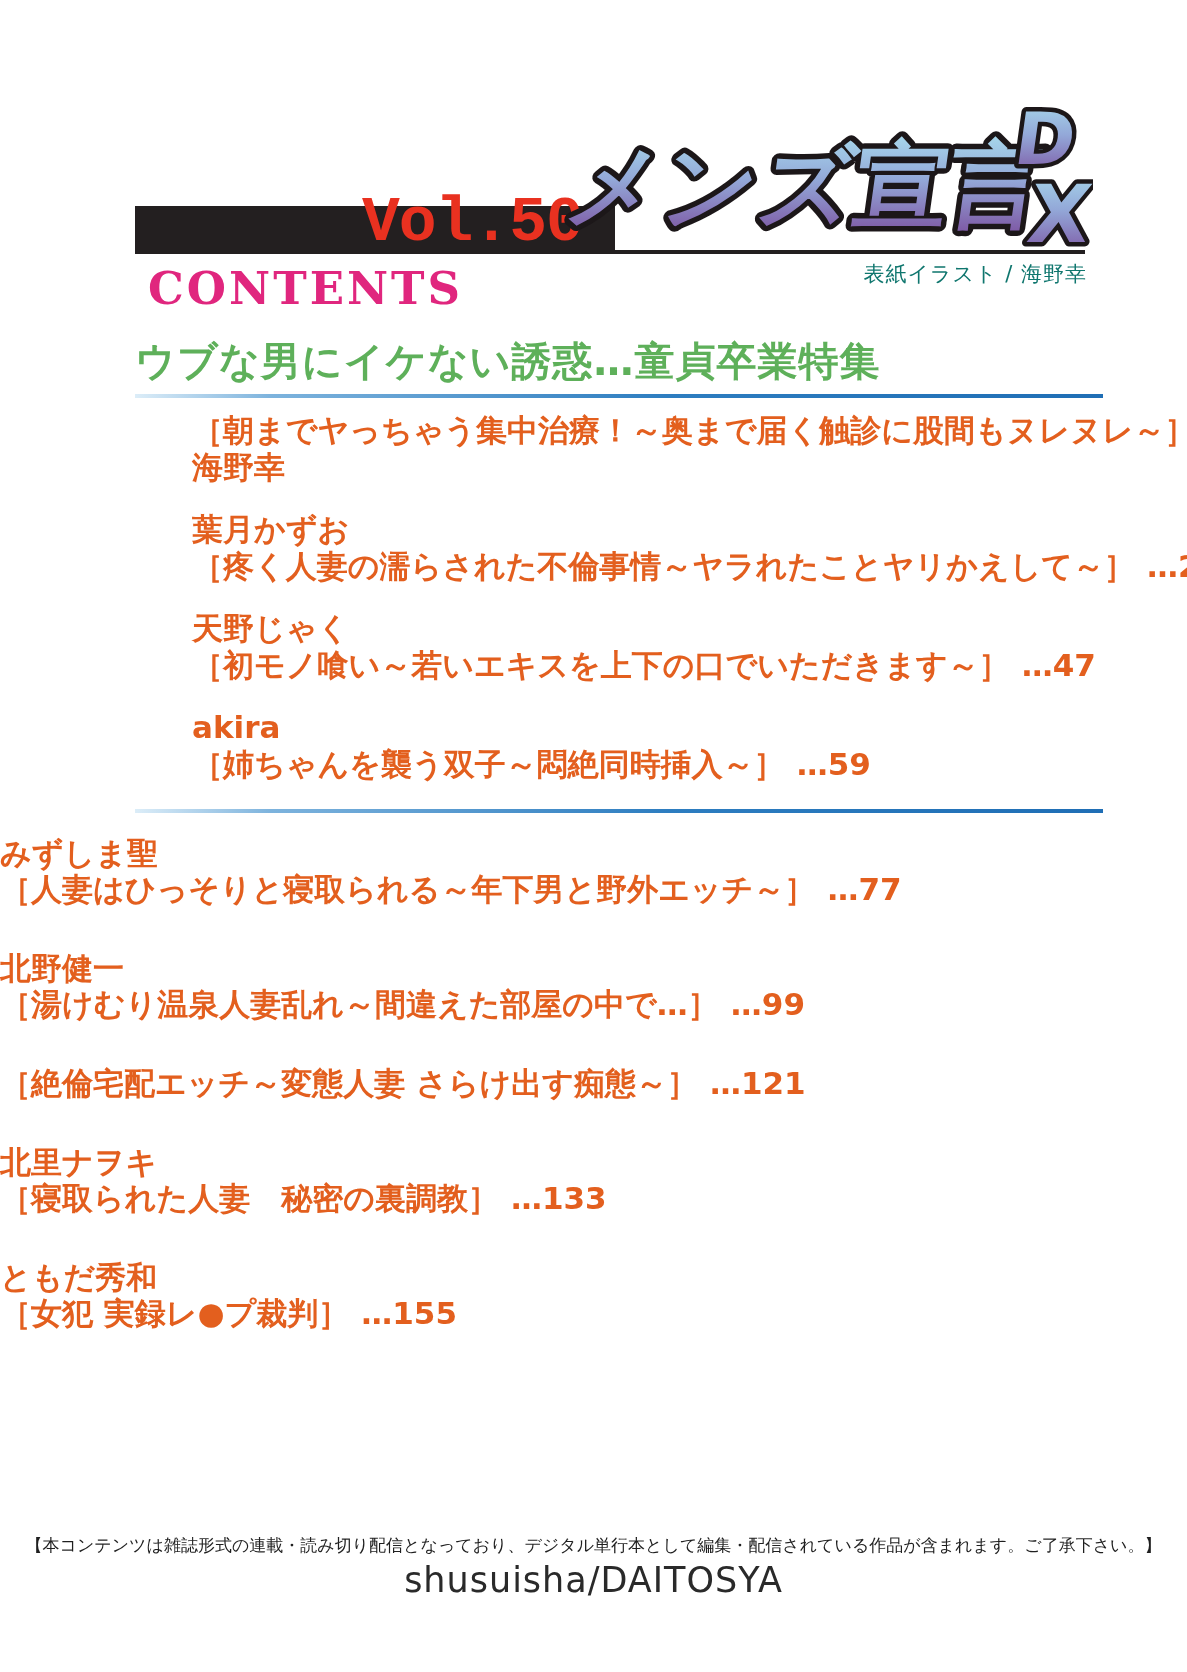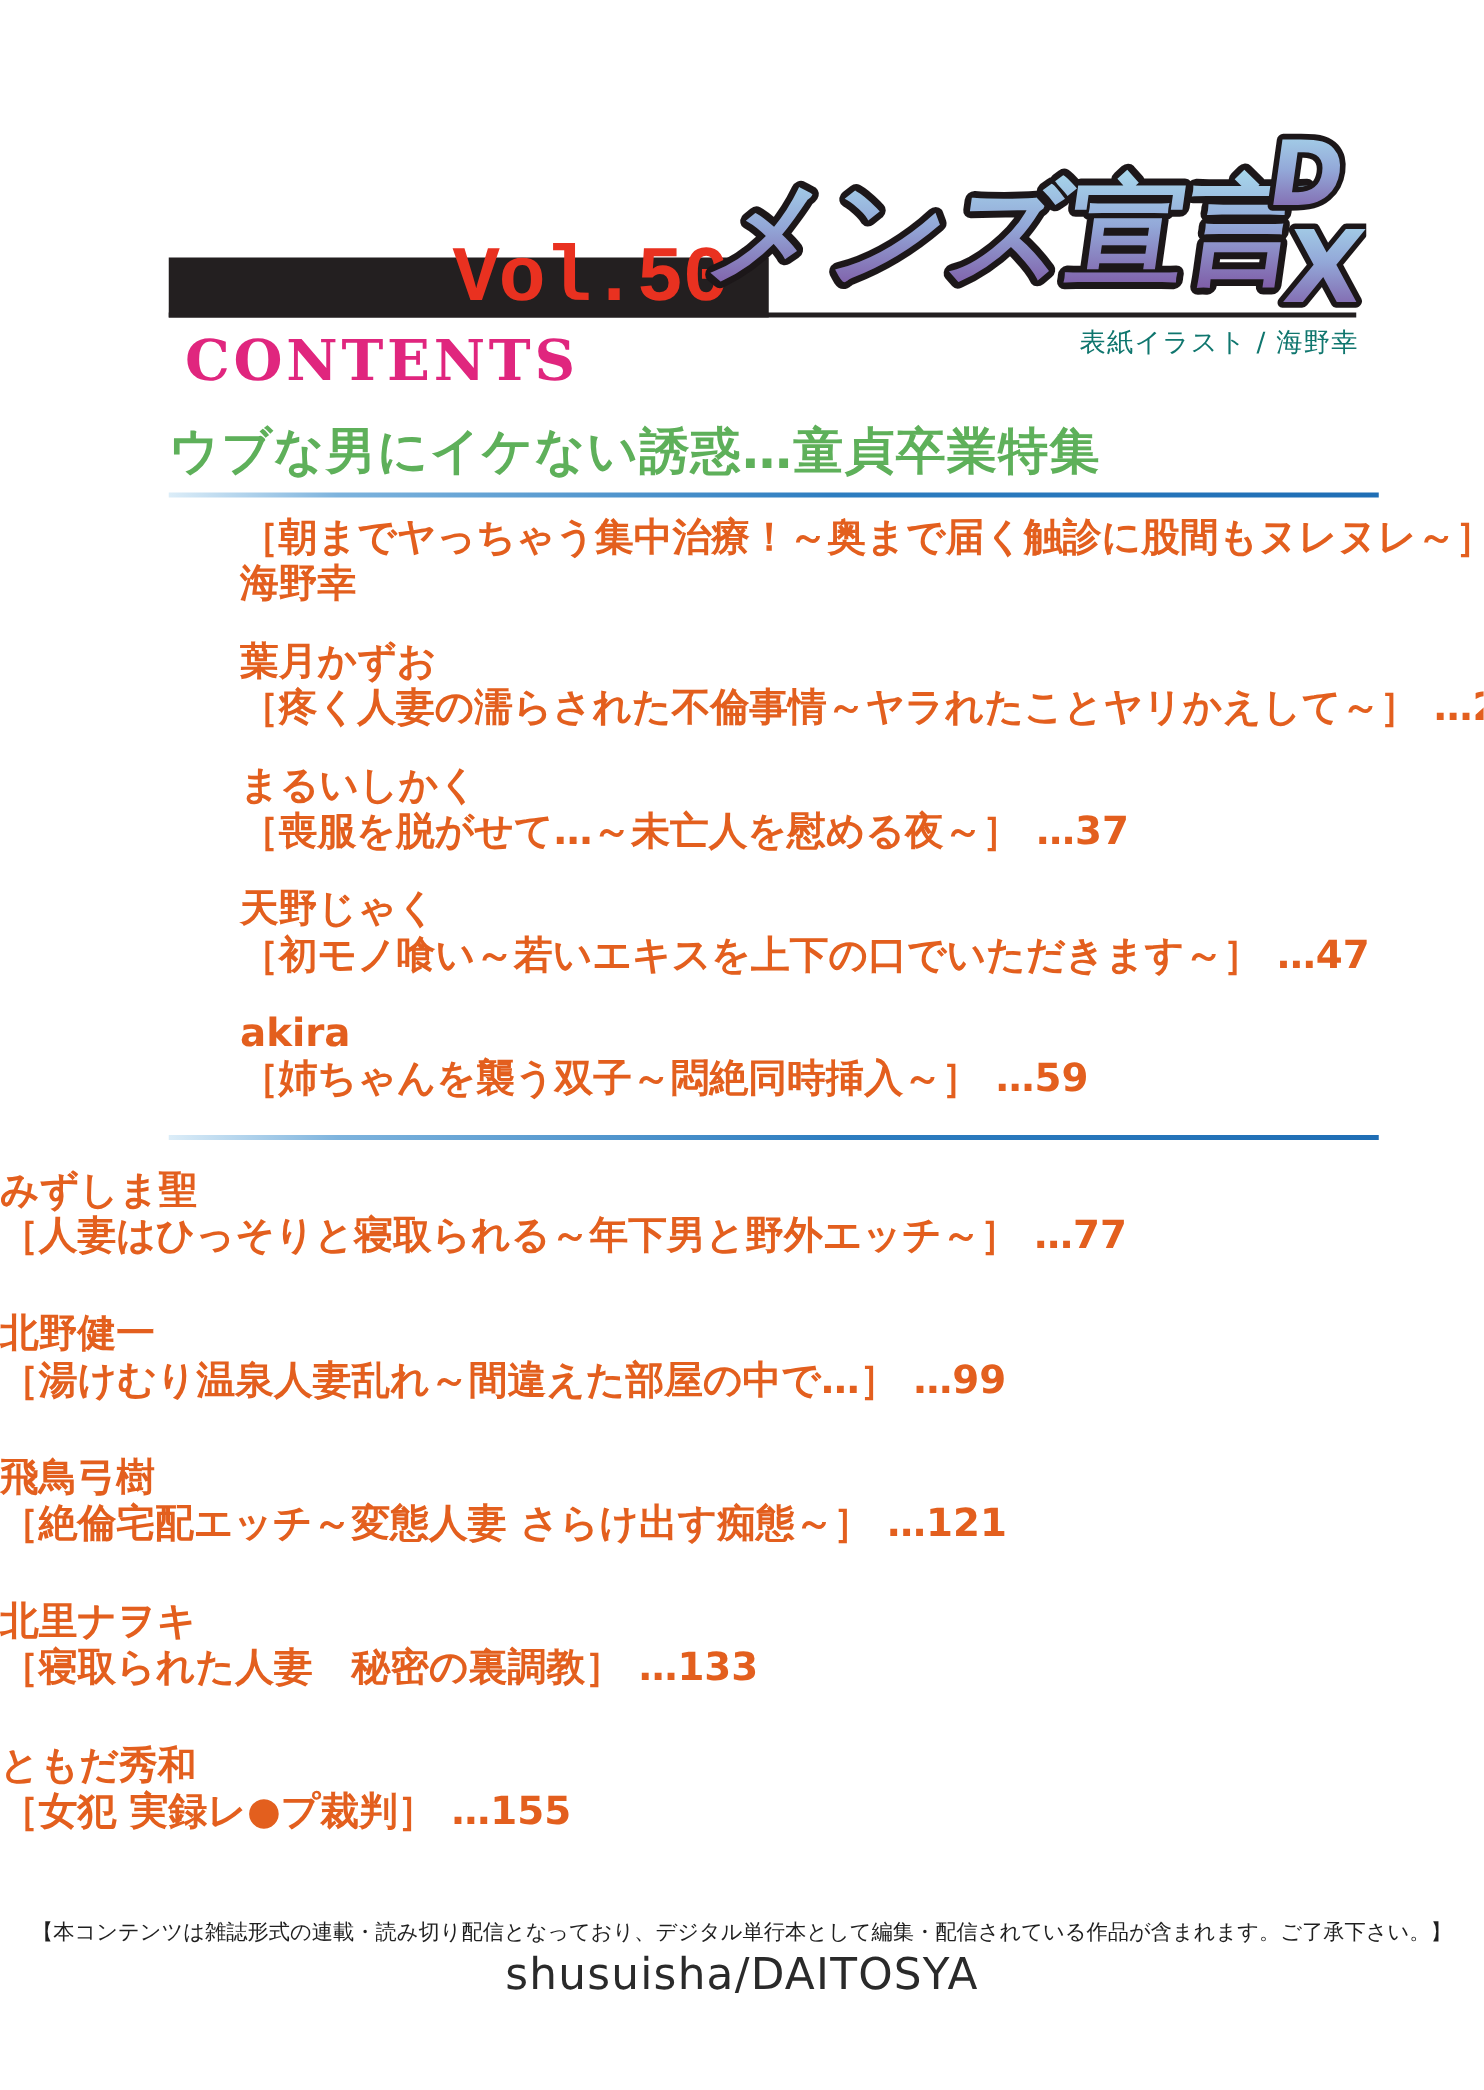--- a/index.html
+++ b/index.html
@@ -110,24 +110,20 @@
     <ul class="toc-list feature-list">
       <li class="toc-entry">
         <div><span>［朝までヤっちゃう集中治療！～奥まで届く触診に股間もヌレヌレ～］</span></div>
         <div>海野幸</div>
       </li>
       <li class="toc-entry">
         <div>葉月かずお</div>
         <div><span>［疼く人妻の濡らされた不倫事情～ヤラれたことヤリかえして～］</span><span class="entry-page">…25</span></div>
       </li>
       <li class="toc-entry">
-        <div>まるいしかく</div>
-        <div><span>［喪服を脱がせて…～未亡人を慰める夜～］</span><span class="entry-page">…37</span></div>
-      </li>
-      <li class="toc-entry">
         <div>天野じゃく</div>
         <div><span>［初モノ喰い～若いエキスを上下の口でいただきます～］</span><span class="entry-page">…47</span></div>
       </li>
       <li class="toc-entry">
         <div>akira</div>
         <div><span>［姉ちゃんを襲う双子～悶絶同時挿入～］</span><span class="entry-page">…59</span></div>
       </li>
     </ul>
 
     <div class="rule rule-mid"></div>
@@ -135,21 +131,20 @@
     <ul class="toc-list regular-list">
       <li class="toc-entry">
         <div>みずしま聖</div>
         <div><span>［人妻はひっそりと寝取られる～年下男と野外エッチ～］</span><span class="entry-page">…77</span></div>
       </li>
       <li class="toc-entry">
         <div>北野健一</div>
         <div><span>［湯けむり温泉人妻乱れ～間違えた部屋の中で…］</span><span class="entry-page">…99</span></div>
       </li>
       <li class="toc-entry">
-        <div>飛鳥弓樹</div>
         <div><span>［絶倫宅配エッチ～変態人妻 さらけ出す痴態～］</span><span class="entry-page">…121</span></div>
       </li>
       <li class="toc-entry">
         <div>北里ナヲキ</div>
         <div><span>［寝取られた人妻　秘密の裏調教］</span><span class="entry-page">…133</span></div>
       </li>
       <li class="toc-entry">
         <div>ともだ秀和</div>
         <div><span>［女犯 実録レ●プ裁判］</span><span class="entry-page">…155</span></div>
       </li>

